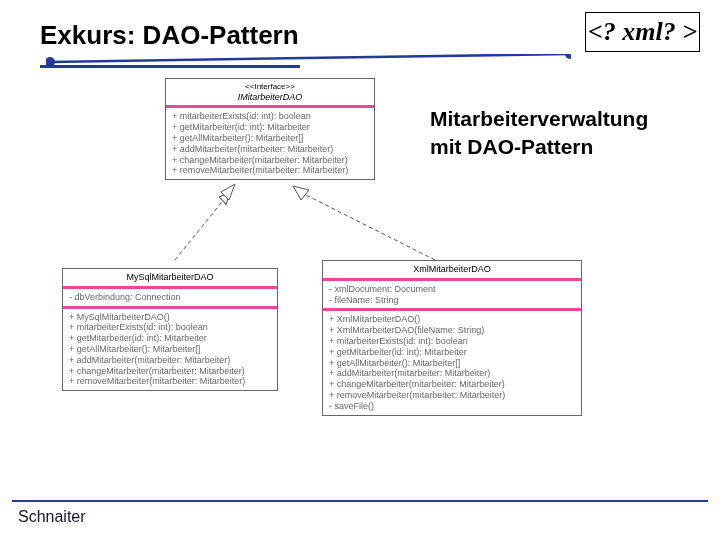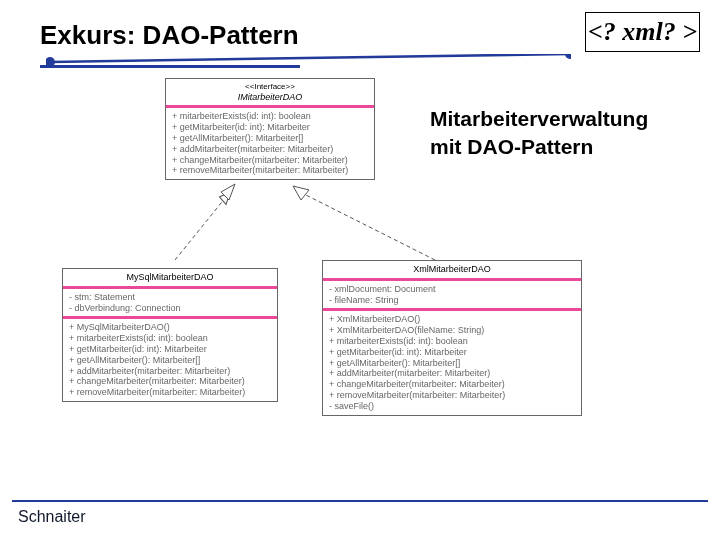--- a/index.html
+++ b/index.html
@@ -130,21 +130,20 @@
       <div>+ changeMitarbeiter(mitarbeiter: Mitarbeiter)</div>
       <div>+ removeMitarbeiter(mitarbeiter: Mitarbeiter)</div>
     </div>
 </div>
 
 <div class="uml mysql">
   <div class="seg head">
     <div>MySqlMitarbeiterDAO</div>
   </div>
   <div class="seg blur" id="mysql-attrs">
-      <div>- stm: Statement</div>
       <div>- dbVerbindung: Connection</div>
     </div>
   <div class="seg blur" id="mysql-ops">
       <div>+ MySqlMitarbeiterDAO()</div>
       <div>+ mitarbeiterExists(id: int): boolean</div>
       <div>+ getMitarbeiter(id: int): Mitarbeiter</div>
       <div>+ getAllMitarbeiter(): Mitarbeiter[]</div>
       <div>+ addMitarbeiter(mitarbeiter: Mitarbeiter)</div>
       <div>+ changeMitarbeiter(mitarbeiter: Mitarbeiter)</div>
       <div>+ removeMitarbeiter(mitarbeiter: Mitarbeiter)</div>

